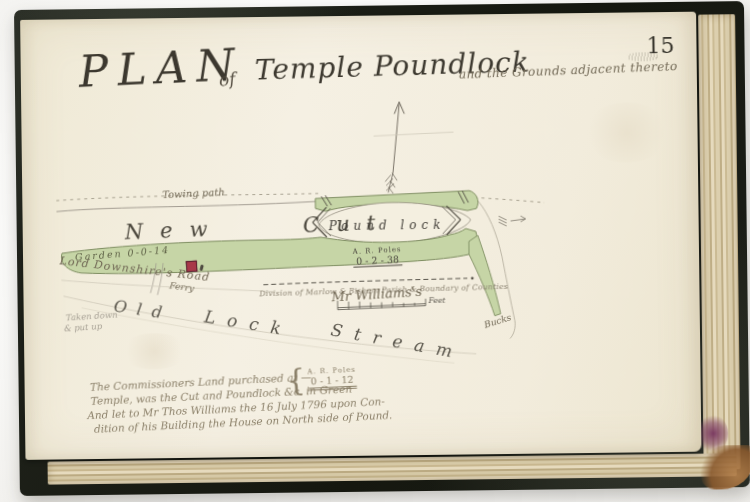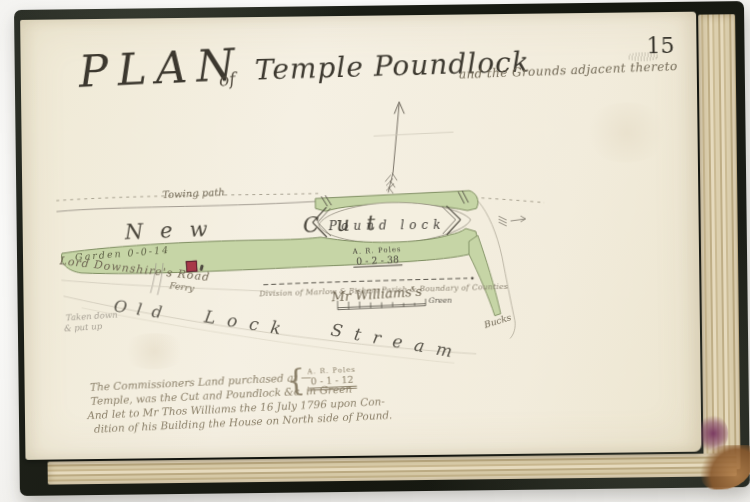--- a/index.html
+++ b/index.html
@@ -140,21 +140,21 @@
       <div class="t script" style="left:36px;top:244px;font-size:11px;letter-spacing:1px;transform:rotate(7deg);">Lord Downshire's Road</div>
       <div class="t script" style="left:146px;top:264px;font-size:9px;transform:rotate(8deg);">Ferry</div>
 
       <div class="t measure green-area" style="left:330px;top:232px;transform:rotate(-2deg);color:#4a463e;">
         <span class="lbl">A. R. Poles</span>
         <span class="val">0 - 2 - 38</span>
       </div>
 
       <div class="t script" style="left:236px;top:270px;font-size:7.5px;letter-spacing:.3px;color:#8a8170;transform:rotate(-1deg);">Division of Marlow &amp; Bisham Parish &amp; Boundary of Counties</div>
       <div class="t script" style="left:308px;top:271px;font-size:13px;transform:rotate(-3deg);">Mr Williams's</div>
-      <div class="t script" style="left:405px;top:281px;font-size:7.5px;color:#57534a;">Green</div>
+      <div class="t script" style="left:405px;top:281px;font-size:7.5px;color:#57534a;">Feet</div>
 
       <div class="t engrave" style="left:90px;top:282px;font-size:16px;letter-spacing:10px;color:#5a564c;transform:rotate(9deg);">Old</div>
       <div class="t engrave" style="left:180px;top:296px;font-size:17px;letter-spacing:12px;color:#5a564c;transform:rotate(10deg);">Lock</div>
       <div class="t engrave" style="left:306px;top:316px;font-size:17px;letter-spacing:12px;color:#5a564c;transform:rotate(11deg);">Stream</div>
 
       <div class="t script" style="left:460px;top:302px;font-size:9px;transform:rotate(-16deg);">Bucks</div>
 
       <div class="t pencil" style="left:42px;top:292px;font-size:8.5px;font-style:italic;transform:rotate(-3deg);">Taken down</div>
       <div class="t pencil" style="left:40px;top:303px;font-size:8.5px;font-style:italic;transform:rotate(-3deg);">&amp; put up</div>
 

